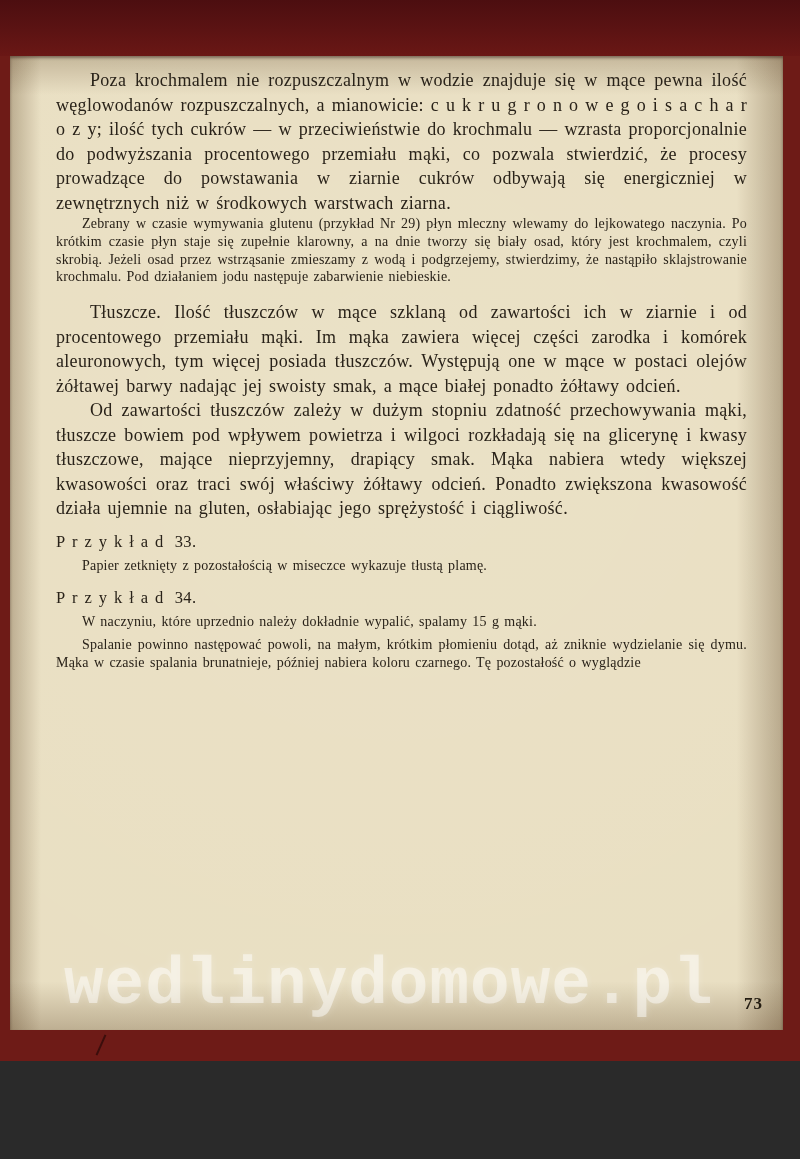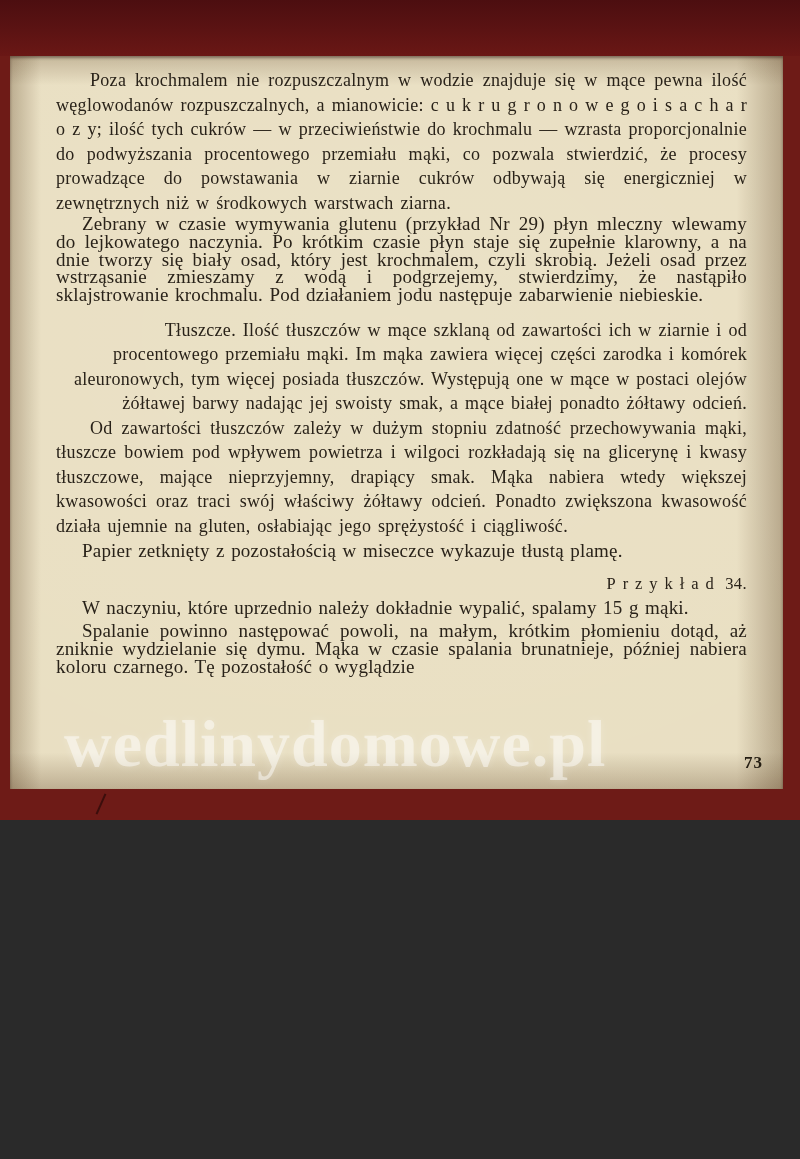--- a/index.html
+++ b/index.html
@@ -1,20 +1,20 @@
 <!DOCTYPE html>
 <html lang="pl" style="--paper: #e9dfc2; --border: #6e1b17; --ink: #292219;"><head>
 <meta charset="utf-8">
 <style>
   * { margin:0; padding:0; box-sizing:border-box; }
   html,body { width:800px; height:1159px; }
   body { font-family:"Liberation Serif", serif; background:#2a2a2a; }
 
   .scan {
-    position:relative; width:800px; height:820px;
+    position:relative; width:800px; height:1061px;
     background: var(--border, #6e1b17);
     overflow:hidden;
   }
   .band-top {
     position:absolute; left:0; top:0; width:100%; height:56px;
     background: linear-gradient(180deg, #4c0e10 0%, #5c1313 55%, #6a1715 100%);
   }
   .paper {
     position:absolute; left:10px; top:56px; right:17px; bottom:31px;
     background:
@@ -27,37 +27,37 @@
     color: var(--ink, #292219);
   }
 
   .p {
     font-size:18px; line-height:24.5px;
     text-align:justify;
     letter-spacing:.3px; word-spacing:2px;
   }
   .indent { text-indent:34px; }
   .small {
-    font-size:19px; line-height:17.8px;
+    font-size:14px; line-height:17.8px;
     text-align:justify;
     letter-spacing:.2px; word-spacing:1.5px;
   }
   .small.indent { text-indent:26px; }
   .ex-head { font-size:16.5px; margin:11px 0 5px 0; letter-spacing:.4px; }
   .ex-head .sp { letter-spacing:.42em; }
   b { font-weight:normal; }
 
-  .m-top-14 { margin-top:14px;text-align:right; }
+  .m-top-14 { margin-top:14px; }
   .m-top-16 { margin-top:16px; }
   .m-top-4  { margin-top:4px; }
   .m-top-5  { margin-top:5px; }
 
   .watermark {
     position:absolute; left:64px; bottom:38px;
-    font-family:Liberation Serif, serif;
+    font-family:Liberation Mono, monospace;
     font-weight:bold; font-size:66px; letter-spacing:1px;
     color: rgba(255,255,255,.48);
     text-shadow: 0 0 8px rgba(255,255,255,.22);
     white-space:nowrap;
     pointer-events:none;
   }
   .pagenum {
     position:absolute; right:37px; bottom:47px;
     font-weight:bold; font-size:17px; letter-spacing:1px;
     color:#241d12;
@@ -78,20 +78,21 @@
   <div class="paper">
 
     <p class="p indent">Poza krochmalem nie rozpuszczalnym w wodzie znajduje się w mące pewna ilość węglowodanów rozpuszczalnych, a mianowicie: c u k r u  g r o n o w e g o  i  s a c h a r o z y;  ilość tych cukrów — w przeciwieństwie do krochmalu — wzrasta proporcjonalnie do podwyższania procentowego przemiału mąki, co pozwala stwierdzić, że procesy prowadzące do powstawania w ziarnie cukrów odbywają się energiczniej w zewnętrznych niż w środkowych warstwach ziarna.</p>
 
     <p class="small indent">Zebrany w czasie wymywania glutenu (przykład Nr 29) płyn mleczny wlewamy do lejkowatego naczynia. Po krótkim czasie płyn staje się zupełnie klarowny, a na dnie tworzy się biały osad, który jest krochmalem, czyli skrobią. Jeżeli osad przez wstrząsanie zmieszamy z wodą i podgrzejemy, stwierdzimy, że nastąpiło sklajstrowanie krochmalu. Pod działaniem jodu następuje zabarwienie niebieskie.</p>
 
     <p class="p indent m-top-14"><b>Tłuszcze.</b> <span>Ilość tłuszczów w mące szklaną od zawartości ich w ziarnie i od procentowego przemiału mąki. Im mąka zawiera więcej części zarodka i komórek aleuronowych, tym więcej posiada tłuszczów. Występują one w mące w postaci olejów żółtawej barwy nadając jej swoisty smak, a mące białej ponadto żółtawy odcień.</span></p>
 
     <p class="p indent">Od zawartości tłuszczów zależy w dużym stopniu zdatność przechowywania mąki, tłuszcze bowiem pod wpływem powietrza i wilgoci rozkładają się na glicerynę i kwasy tłuszczowe, mające nieprzyjemny, drapiący smak. Mąka nabiera wtedy większej kwasowości oraz traci swój właściwy żółtawy odcień. Ponadto zwiększona kwasowość działa ujemnie na gluten, osłabiając jego sprężystość i ciągliwość.</p>
 
+    <p class="ex-head"><span class="sp">Przykład</span> <span>33.</span></p>
     <p class="small indent m-top-4">Papier zetknięty z pozostałością w miseczce wykazuje tłustą plamę.</p>
 
 
     <p class="ex-head m-top-14"><span class="sp">Przykład</span> <span>34.</span></p>
     <p class="small indent">W naczyniu, które uprzednio należy dokładnie wypalić, spalamy 15 g mąki.</p>
     <p class="small indent m-top-5">Spalanie powinno następować powoli, na małym, krótkim płomieniu dotąd, aż zniknie wydzielanie się dymu. Mąka w czasie spalania brunatnieje, później nabiera koloru czarnego. Tę pozostałość o wyglądzie</p>
 
   </div>
 
   <div class="watermark">wedlinydomowe.pl</div>

